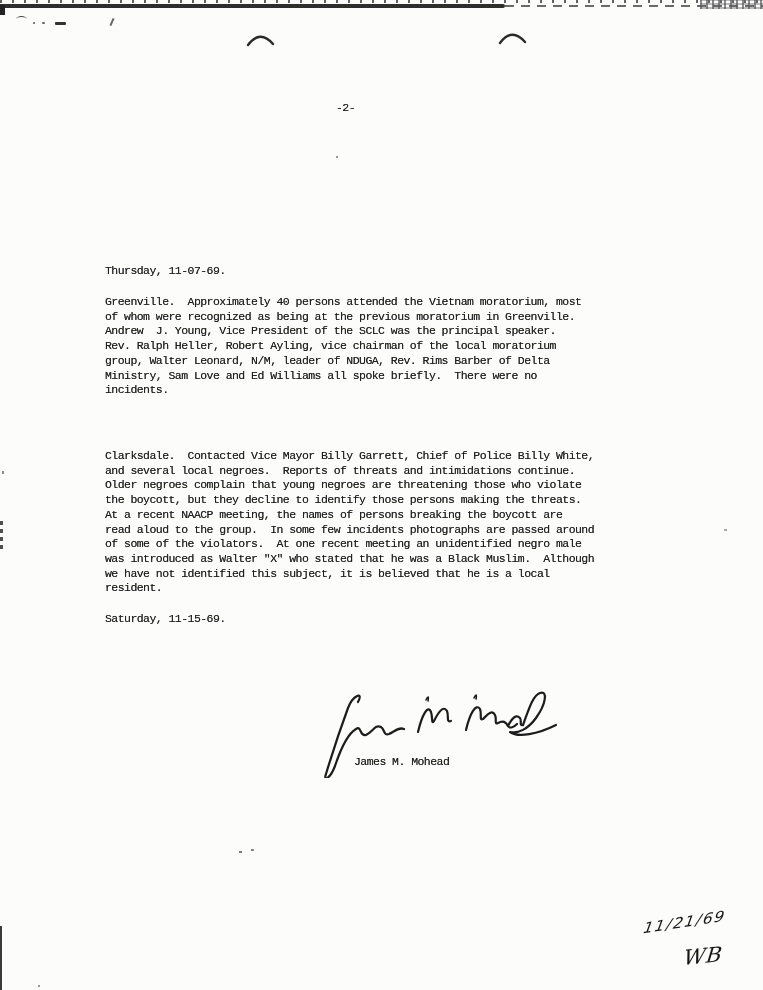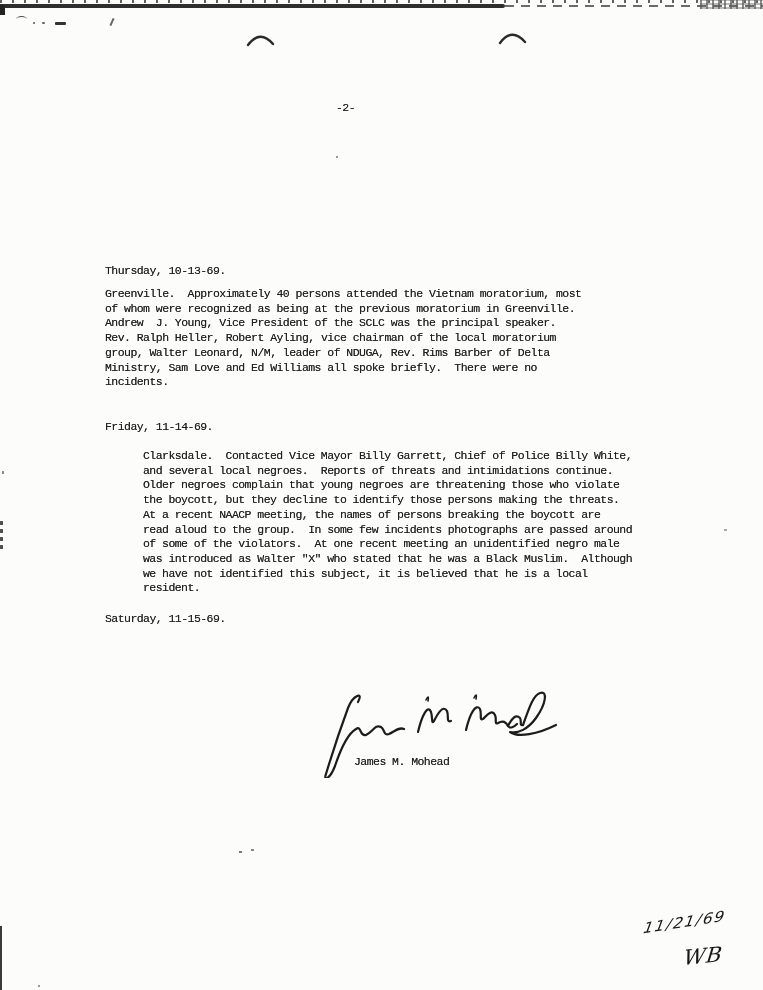--- a/index.html
+++ b/index.html
@@ -92,30 +92,29 @@
   <div class="art left-dot"></div>
   <div class="art left-dashes"></div>
   <div class="art right-speck"></div>
   <div class="art low-speck-a"></div>
   <div class="art low-speck-b"></div>
   <div class="art bottom-left-line"></div>
   <div class="art bottom-dot"></div>
 
   <div class="tw page-num" style="top:101px;">-2-</div>
 
-  <div class="tw" style="top:264px;">Thursday, 10-13-69.</div>
-  <div class="tw" style="top:287px;">Greenville.  Approximately 40 persons attended the Vietnam moratorium, most
+  <div class="tw" style="top:264px;">Thursday, 11-07-69.</div>
+  <div class="tw" style="top:295px;">Greenville.  Approximately 40 persons attended the Vietnam moratorium, most
 of whom were recognized as being at the previous moratorium in Greenville.
 Andrew  J. Young, Vice President of the SCLC was the principal speaker.
 Rev. Ralph Heller, Robert Ayling, vice chairman of the local moratorium
 group, Walter Leonard, N/M, leader of NDUGA, Rev. Rims Barber of Delta
 Ministry, Sam Love and Ed Williams all spoke briefly.  There were no
 incidents.</div>
-  <div class="tw" style="top:420px;">Friday, 11-14-69.</div>
-  <div class="tw" style="top:449px;margin-left:38px;">Clarksdale.  Contacted Vice Mayor Billy Garrett, Chief of Police Billy White,
+  <div class="tw" style="top:449px;">Clarksdale.  Contacted Vice Mayor Billy Garrett, Chief of Police Billy White,
 and several local negroes.  Reports of threats and intimidations continue.
 Older negroes complain that young negroes are threatening those who violate
 the boycott, but they decline to identify those persons making the threats.
 At a recent NAACP meeting, the names of persons breaking the boycott are
 read aloud to the group.  In some few incidents photographs are passed around
 of some of the violators.  At one recent meeting an unidentified negro male
 was introduced as Walter "X" who stated that he was a Black Muslim.  Although
 we have not identified this subject, it is believed that he is a local
 resident.</div>
   <div class="tw" style="top:612px;">Saturday, 11-15-69.</div>

